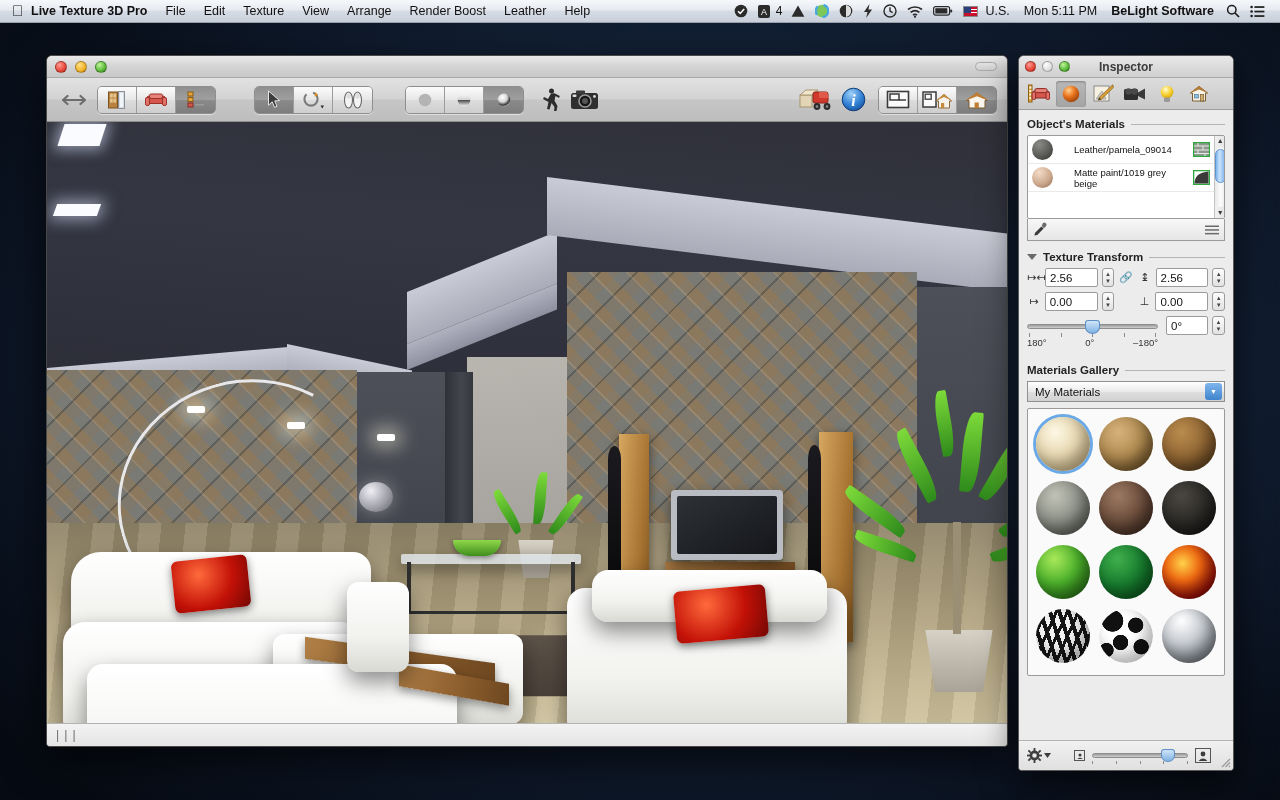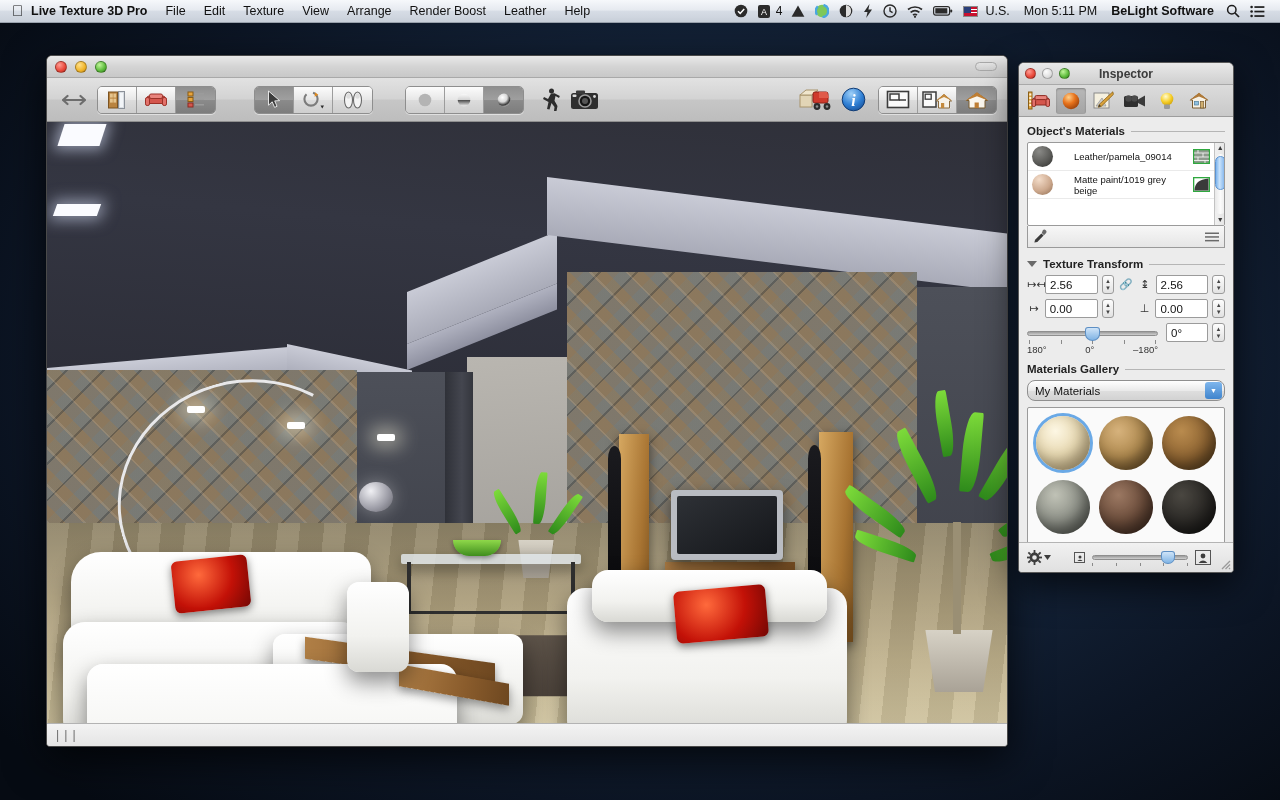--- a/index.html
+++ b/index.html
@@ -155,21 +155,21 @@
   .spot { position:absolute; width:18px; height:7px; background:#fff; border-radius:2px;
     box-shadow: 0 0 18px 7px rgba(255,250,225,.45); }
 
   
   .statusbar { height: 24px; background: linear-gradient(180deg,#f3f3f3,#e4e4e4);
     border-top: 1px solid #b3b3b3; display: flex; align-items: center; padding-left: 7px; }
   .grip { font-size: 12px; color: #6d6d6d; letter-spacing: 1px; font-family: "Liberation Mono", monospace; }
 
   
   #inspector {
-    position: absolute; left: 1018px; top: 62px; width: 216px; height: 511px;
+    position: absolute; left: 1018px; top: 55px; width: 216px; height: 716px;
     background: #ececec; border: 1px solid #595959; border-radius: 6px 6px 4px 4px;
     box-shadow: 0 12px 36px rgba(0,0,0,.7); overflow: hidden;
     display: flex; flex-direction: column;
   }
   .insp-title {
     height: 22px; position: relative; display: flex; align-items: center;
     background: linear-gradient(180deg,#e9e9e9,#cfcfcf);
     border-bottom: 1px solid #a9a9a9;
   }
   .insp-title .traffic { gap: 6px; padding-left: 6px; }
@@ -225,21 +225,21 @@
   .slider { position: relative; height: 12px; }
   .slider .track { position:absolute; top: 4px; left: 0; right: 0; height: 5px; border-radius: 3px;
     background: linear-gradient(180deg,#9b9b9b,#cfcfcf); border: 1px solid #8e8e8e; }
   .slider .knob { position:absolute; top: 0px; width: 15px; height: 14px;
     background: linear-gradient(180deg,#cfe4f8,#7fb3e4); border: 1px solid #5d8fc4;
     border-radius: 3px 3px 50% 50%; }
   .ticks { display:flex; justify-content: space-between; padding: 1px 2px 0 2px; }
   .tick { width:1px; height: 4px; background: #8a8a8a; }
   .tick-labels { display:flex; justify-content: space-between; font-size: 9.5px; color: #333; }
 
-  .popup { height: 21px; border: 1px solid #8f8f8f; border-radius: 8px;
+  .popup { height: 21px; border: 1px solid #8f8f8f; border-radius: 0;
     background: linear-gradient(180deg,#ffffff,#eaeaea 50%,#dedede 52%,#d2d2d2);
     display:flex; align-items:center; padding-left: 7px; font-size: 11.5px; color:#111;
     position: relative; }
   .popup-arrow { position:absolute; right: 2px; top: 1px; width: 17px; height: 17px; border-radius: 3px;
     background: linear-gradient(180deg,#7fb6ec,#3f84cd); display:flex; align-items:center; justify-content:center;
     color: #fff; font-size: 7px; }
 
   .gallery { border: 1px solid #9a9a9a; background: #fafafa; border-radius: 2px;
     padding: 6px 5px; display: grid; grid-template-columns: repeat(3, 1fr); gap: 6px 4px;
     height: 268px; align-content: start; }
@@ -814,21 +814,21 @@
           <span>–180°</span>
         </div>
       </div>
       <span class="num" style="width:42px;">0°</span>
       <span class="stepper">
         <span class="st-up">▲</span>
         <span class="st-dn">▼</span>
       </span>
     </div>
 
-    <div class="sec-head" style="margin-top:8px;">
+    <div class="sec-head" style="margin-top:16px;">
       <span>Materials Gallery</span>
       <span class="rule"></span>
     </div>
 
     <div class="popup">
       <span>My Materials</span>
       <span class="popup-arrow">▼</span>
     </div>
 
     <div class="gallery" style="margin-top:6px;">

